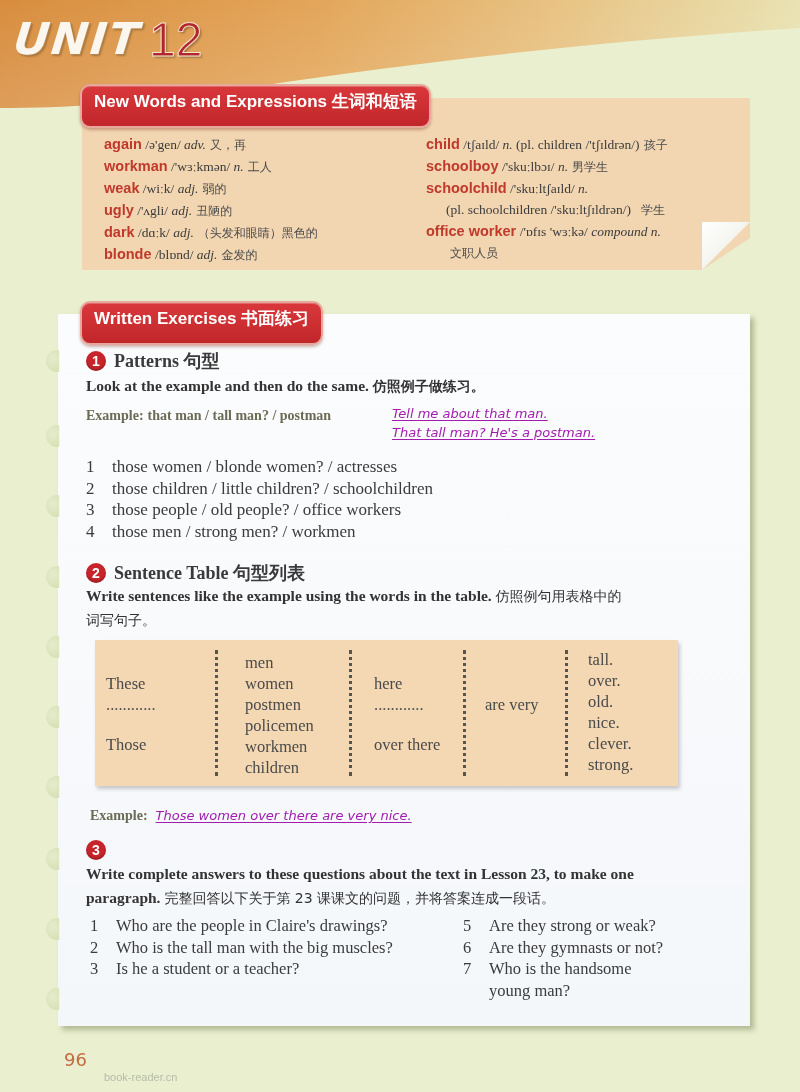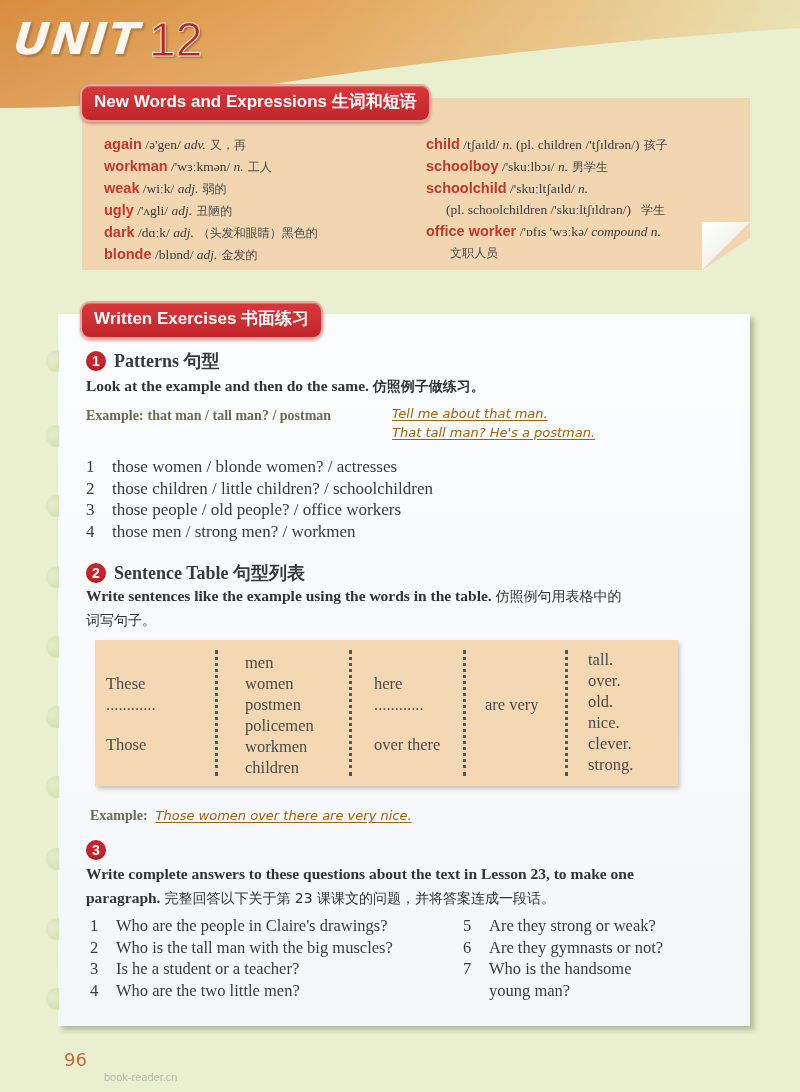--- a/index.html
+++ b/index.html
@@ -32,21 +32,21 @@
       transform: skewX(-6deg);
     }
     .unit-num {
       font-family: "Liberation Sans", sans-serif; font-size: 48px; color: #b3262a;
       -webkit-text-stroke: 1px #f3e5d0;
       text-shadow: 2px 2px 2px rgba(0,0,0,0.25); line-height: 1;
     }
 
     
     .pill {
-      position: absolute; height: 38px; border-radius: 10px;
+      position: absolute; height: 44px; border-radius: 10px;
       background: linear-gradient(180deg, #d9383b 0%, #c1262a 100%);
       color: #fff; font-family: "Liberation Sans", sans-serif; font-weight: bold;
       font-size: 17px; line-height: 32px; padding: 0 12px;
       box-shadow: 0 2px 3px rgba(120,40,30,0.35), inset 0 1px 0 rgba(255,255,255,0.25);
       border: 2px solid #e7a79b;
     }
 
     
     .vocab {
       position: absolute; left: 82px; top: 98px; width: 668px; height: 172px;
@@ -87,21 +87,21 @@
     .badge {
       width: 20px; height: 20px; border-radius: 50%; background: #c7252b; color: #fff;
       font-family: "Liberation Sans", sans-serif; font-size: 14px; font-weight: bold;
       display: inline-flex; align-items: center; justify-content: center;
       box-shadow: inset 0 -2px 2px rgba(0,0,0,0.2);
     }
     .instr { position: absolute; left: 86px; font-weight: bold; font-size: 15.5px; color: #333; width: 640px; line-height: 24px; }
     .cnt { font-family: "DejaVu Sans", sans-serif; font-weight: normal; font-size: 14px; }
     .example-label { font-weight: bold; font-size: 14px; color: #6b6b55; }
     .hand {
-      font-family: "DejaVu Sans", sans-serif; font-size: 13px; color: #a16207;
+      font-family: "DejaVu Sans", sans-serif; font-size: 13px; color: #a21caf;
       text-decoration: underline; text-underline-offset: 2px; font-style: italic;
     }
     .num-list { position: absolute; left: 86px; font-size: 17px; line-height: 21.5px; color: #3b3b3b; }
     .num-list .n { display: inline-block; width: 26px; }
 
     
     .stable {
       position: absolute; left: 95px; top: 640px; width: 583px; height: 146px;
       background: #f3d8b3; box-shadow: 2px 3px 4px rgba(0,0,0,0.2);
       font-size: 16.5px; color: #4a4a4a;
@@ -239,21 +239,20 @@
 <div class="instr" style="top:862px; width:660px;">
   <span>Write complete answers to these questions about the text in Lesson 23, to make one</span><br>
   <span>paragraph.</span>
   <span class="cnt">完整回答以下关于第 23 课课文的问题，并将答案连成一段话。</span>
 </div>
 
 <div class="num-list" style="top:915px; left:90px; font-size:16.5px;">
   <div><span class="n">1</span><span>Who are the people in Claire's drawings?</span></div>
   <div><span class="n">2</span><span>Who is the tall man with the big muscles?</span></div>
   <div><span class="n">3</span><span>Is he a student or a teacher?</span></div>
-  <div><span class="n">4</span><span>Who are the two little men?</span></div>
 </div>
 <div class="num-list" style="top:915px; left:463px; font-size:16.5px;">
   <div><span class="n">5</span><span>Are they strong or weak?</span></div>
   <div><span class="n">6</span><span>Are they gymnasts or not?</span></div>
   <div><span class="n">7</span><span>Who is the handsome</span></div>
   <div><span class="n"></span><span>young man?</span></div>
 </div>
 
 <div class="page-num">96</div>
 <div class="watermark">book-reader.cn</div>

